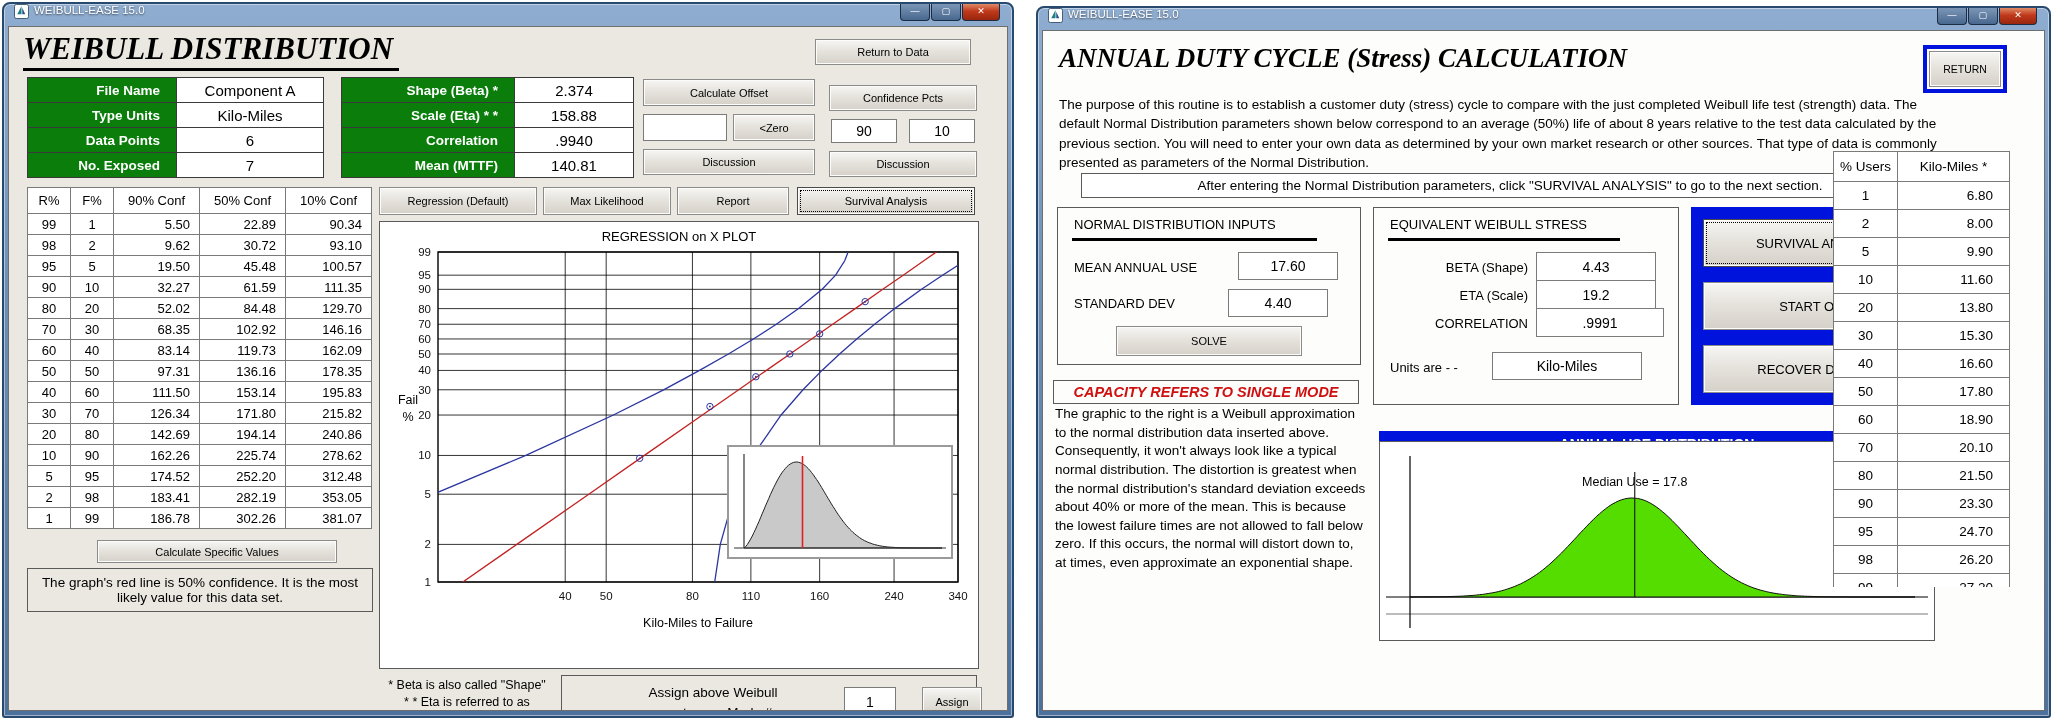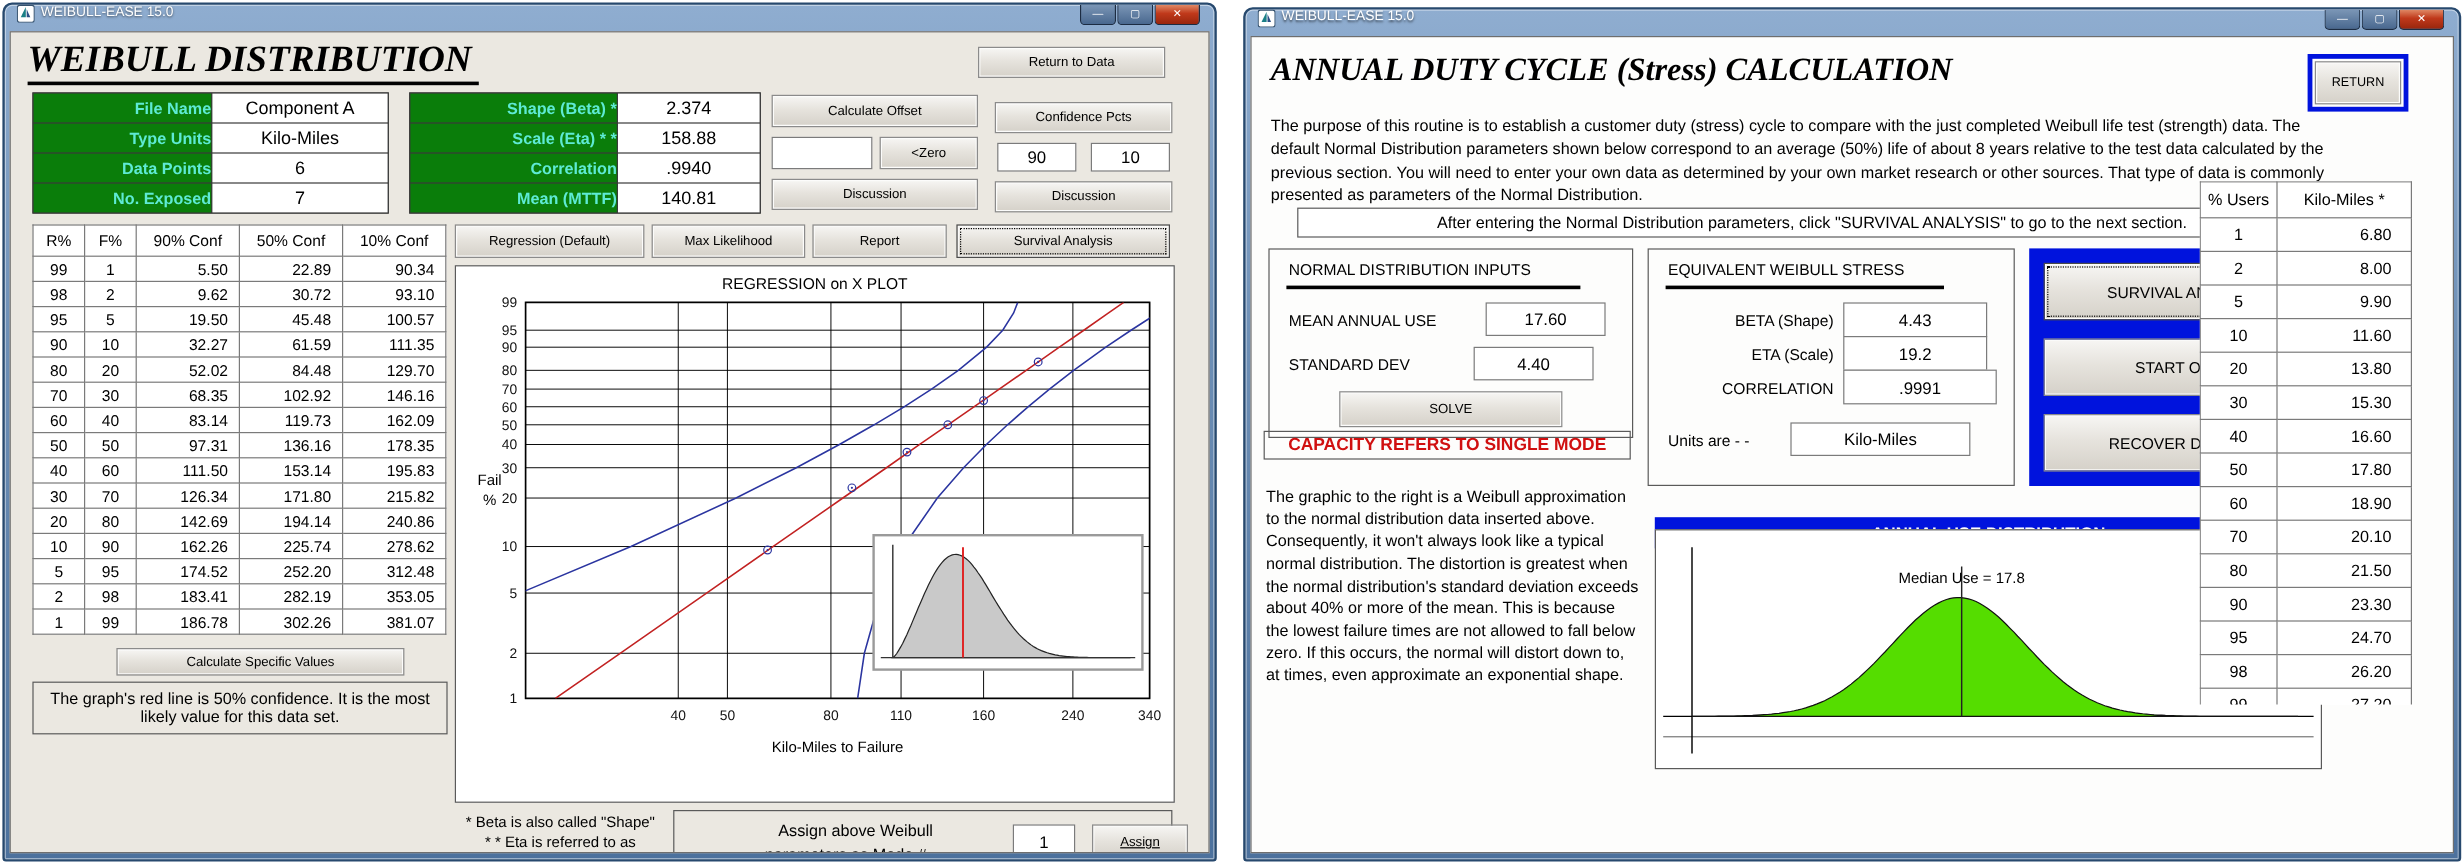--- a/index.html
+++ b/index.html
@@ -29,22 +29,22 @@
   .btn.flow { position:static; }
   .btn.focused { outline:1px dotted #000; outline-offset:-4px; border-color:#4a4a4a; }
   .field { position:absolute; background:#fff; border:1px solid #7b7b7b; text-align:center;
            font-family:"Liberation Sans",sans-serif; font-size:14px; padding:0; }
   .boxnote { position:absolute; border:1px solid #5a5a5a; display:flex; align-items:center;
              justify-content:center; text-align:center; }
   .serif-heading { position:absolute; font-family:"Liberation Serif",serif; font-weight:bold; font-style:italic; }
 
   
   .gtable { position:absolute; border:1px solid #3a3a3a; background:#3a3a3a; display:grid; grid-gap:1px; }
-  .gtable .lab { background:#0a7d0a; color:#5eead4; font-weight:bold; font-size:13.5px; display:flex;
-                 align-items:center; justify-content:flex-end; padding-right:0; }
+  .gtable .lab { background:#0a7d0a; color:#ffffff; font-weight:bold; font-size:13.5px; display:flex;
+                 align-items:center; justify-content:flex-end; padding-right:16px; }
   .gtable .val { background:#fff; font-size:15px; display:flex; align-items:center; justify-content:center; }
 
   
   table { border-collapse:collapse; background:#fff; }
   th,td { border:1px solid #7a7a7a; font-weight:normal; text-align:center; background:#fff; }
   .conf-table { position:absolute; left:18px; top:160px; }
   .conf-table th { width:86px; height:26px; font-size:13px; }
   .conf-table th:nth-child(1), .conf-table th:nth-child(2) { width:43px; }
   .conf-table td { height:21px; font-size:13px; }
   .conf-table td:nth-child(n+3) { text-align:right; padding-right:9px; }
@@ -338,21 +338,21 @@
       <div>* * Eta is referred to as</div>
       <div>"Characteristic Life".</div>
     </div>
 
     <div class="abs" style="left:552px; top:648px; width:416px; height:54px; border:1px solid #5a5a5a;">
       <div class="abs" style="left:36px; top:7px; width:230px; text-align:center; font-size:13.5px; line-height:1.45;">
         <div>Assign above Weibull</div>
         <div>parameters as Mode # - -</div>
       </div>
       <input class="field" style="left: 282px; top: 11px; width: 52px; height: 30px;" value="1">
-      <div class="btn" style="left:348px; top:11px; width:80px; height:30px;text-decoration:underline;">Assign</div>
+      <div class="btn" style="left:360px; top:11px; width:60px; height:30px;">Assign</div>
     </div>
   </div>
 </div>
 
 <div class="window" style="left:1036px; top:6px; width:1015px; height:712px;">
   <div class="titlebar">
     <svg class="app-icon" viewBox="0 0 16 16">
       <rect x="0.5" y="0.5" width="15" height="15" rx="2" fill="#fff" stroke="#36526e"></rect>
       <path d="M8 2 L8 11 L3.5 11 Z" fill="#1b7f86"></path>
         <path d="M8.8 4 L12 11 L8.8 11 Z" fill="#2b4f86"></path>
@@ -379,21 +379,21 @@
     <div class="panel" style="left:14px; top:176px; width:304px; height:158px;">
       <div class="panel-title">NORMAL DISTRIBUTION INPUTS</div>
       <div class="panel-rule" style="width:245px;"></div>
       <div class="plabel" style="left:16px; top:52px;">MEAN ANNUAL USE</div>
       <input class="field" style="left: 180px; top: 44px; width: 100px; height: 28px;" value="17.60">
       <div class="plabel" style="left:16px; top:88px;">STANDARD DEV</div>
       <input class="field" style="left: 170px; top: 81px; width: 100px; height: 28px;" value="4.40">
       <div class="btn" style="left:58px; top:118px; width:186px; height:30px;">SOLVE</div>
     </div>
 
-    <div class="red-note" style="left:10px; top:328px; width:306px; height:24px;">CAPACITY REFERS TO SINGLE MODE</div>
+    <div class="red-note" style="left:10px; top:349px; width:306px; height:24px;font-style:italic;">CAPACITY REFERS TO SINGLE MODE</div>
 
     <div class="abs" style="left:12px; top:374px; width:312px; font-size:13.5px; line-height:1.38;">The graphic to the right is a Weibull approximation to the normal distribution data inserted above.  Consequently, it won't always look like a typical normal distribution.  The distortion is greatest when the normal distribution's standard deviation exceeds about 40% or more of the mean.  This is because the lowest failure times are not allowed to fall below zero. If this occurs, the normal will distort down to, at times, even approximate an exponential shape.</div>
 
     <div class="panel" style="left:330px; top:176px; width:306px; height:198px;">
       <div class="panel-title">EQUIVALENT WEIBULL STRESS</div>
       <div class="panel-rule" style="width:232px;"></div>
       <div class="plabel" style="left:44px; top:52px; width:110px; text-align:right;">BETA (Shape)</div>
       <input class="field" style="left: 162px; top: 44px; width: 120px; height: 29px;" value="4.43">
       <div class="plabel" style="left:44px; top:80px; width:110px; text-align:right;">ETA (Scale)</div>
       <input class="field" style="left: 162px; top: 72px; width: 120px; height: 29px;" value="19.2">

